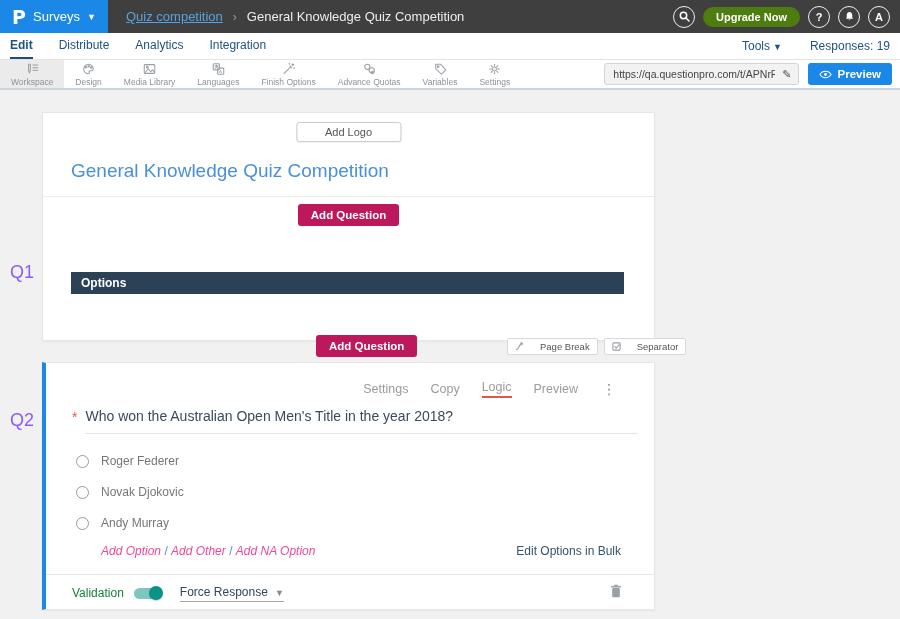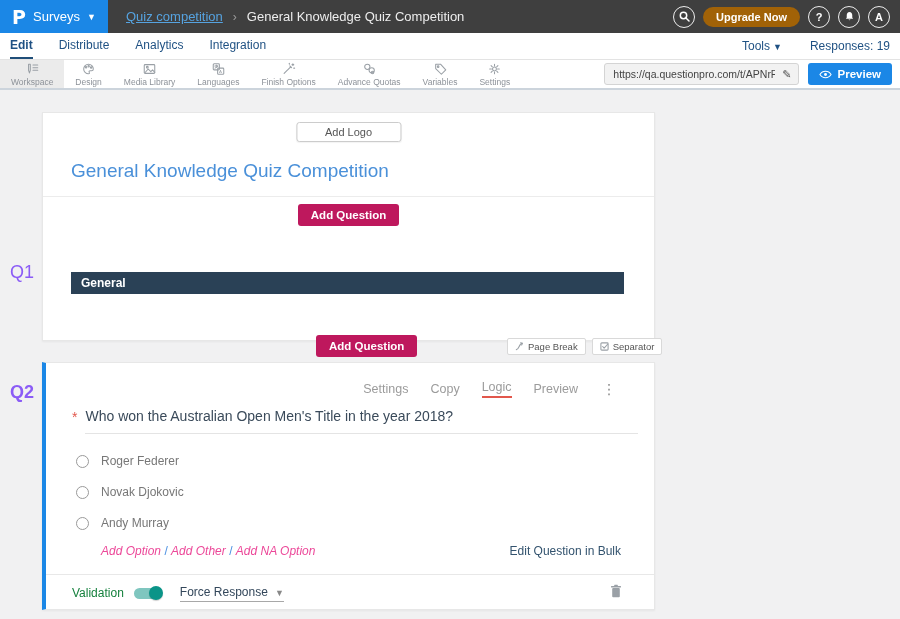--- a/index.html
+++ b/index.html
@@ -10,21 +10,21 @@
   .logo-block { width:108px; height:33px; background:#1b87e6; display:flex; align-items:center; justify-content:center; gap:7px; cursor:pointer; }
   .logo-p { color:#fff; font-size:19px; font-weight:bold; font-family:"DejaVu Sans",sans-serif; }
   .logo-surveys { color:#fff; font-size:13px; }
   .logo-caret { color:#fff; font-size:9px; }
   .breadcrumb { display:flex; align-items:center; gap:10px; margin-left:18px; font-size:13px; }
   .bc-parent { color:#56a3e0; cursor:pointer;text-decoration:underline; }
   .bc-sep { color:#9a9a9a; font-size:12px; }
   .bc-current { color:#ededed; }
   .topbar-right { margin-left:auto; display:flex; align-items:center; gap:8px; margin-right:10px; }
   .circle-btn { width:22px; height:22px; border:1.5px solid rgba(255,255,255,.9); border-radius:50%; color:#fff; display:flex; align-items:center; justify-content:center; font-size:11px; font-weight:bold; cursor:pointer; }
-  .upgrade-btn { background:#a16207; color:#fff; font-size:11px; font-weight:bold; padding:4px 13px; border-radius:11px; cursor:pointer; }
+  .upgrade-btn { background:#4d7c0f; color:#fff; font-size:11px; font-weight:bold; padding:4px 13px; border-radius:11px; cursor:pointer; }
 
   
   .navbar { height:27px; background:#fff; border-bottom:1px solid #e3e3e3; display:flex; align-items:stretch; padding:0 10px; }
   .tab { font-size:12px; color:#1f5183; display:flex; align-items:center; margin-right:26px; cursor:pointer; border-bottom:2px solid transparent; font-weight:500; }
   .tab.active { border-bottom-color:#1f4e79; font-weight:bold; }
   .nav-right { margin-left:auto; display:flex; align-items:center; gap:28px; font-size:12px; color:#1f5183; }
   .tools { cursor:pointer; font-weight:500; }
   .tools .caret { font-size:9px; margin-left:3px; color:#1f5183; }
   .responses { font-weight:500; }
 
@@ -36,34 +36,34 @@
   .tool-label { font-size:8.5px; color:#8d9299; margin-top:1px; white-space:nowrap; }
   .url-group { margin-left:auto; align-self:center; display:flex; align-items:center; background:#f2f2f2; border:1px solid #d4d4d4; border-radius:3px; height:22px; padding:0 6px 0 8px; }
   .url-text { font-size:10.5px; color:#444; max-width:162px; overflow:hidden; white-space:nowrap; }
   .url-pencil { font-size:11px; color:#555; margin-left:7px; cursor:pointer; }
   .preview-btn { background:#1b87e6; color:#fff; border-radius:3px; font-size:11.5px; font-weight:bold; display:flex; align-items:center; gap:6px; padding:5px 11px; margin:0 8px 0 9px; align-self:center; cursor:pointer; }
 
   
   .content { position:relative; height:529px; background:#f1f1f2; }
   .q-label { position:absolute; left:10px; font-size:18px; color:#8b5cf6; }
   #q1-label { top:172px; }
-  #q2-label { top:292px;font-weight:bold; }
+  #q2-label { top:320px; }
 
   .card { position:absolute; left:42px; width:613px; background:#fff; border:1px solid #e7e7e7; box-shadow:0 1px 2px rgba(0,0,0,.05); }
   .card1 { top:22px; height:229px; }
   .add-logo-btn { position:absolute; top:9px; left:50%; transform:translateX(-50%); background:#fff; border:1px solid #ccc; border-radius:3px; font-size:11px; color:#555; padding:3px 28px; cursor:pointer; box-shadow:0 1px 1px rgba(0,0,0,.05); }
   .survey-title { margin:46px 0 0 28px; font-size:19px; color:#4a90d9; font-weight:400; line-height:24px; cursor:text; }
   .card1-divider { height:1px; background:#ececec; margin-top:13px; }
   .add-q-btn { background:#be185d; color:#fff; font-size:11.5px; font-weight:bold; border-radius:3px; padding:5px 13px; cursor:pointer; }
   .add-q-center { display:block; margin:7px auto 0; width:max-content; }
   .sports-bar { margin:46px 30px 0 28px; background:#2a4156; color:#fff; font-size:12px; font-weight:bold; padding:4px 10px; cursor:text; }
 
   .float-add-q { position:absolute; left:316px; top:245px; }
   .pb-sep { position:absolute; top:248px; left:507px; display:flex; gap:6px; }
-  .mini-btn { background:#fff; border:1px solid #d9d9d9; border-radius:2px; font-size:9.5px; color:#555; display:flex; align-items:center; gap:4px; padding:2px 7px; cursor:pointer; height:17px; }
+  .mini-btn { background:#fff; border:1px solid #d9d9d9; border-radius:2px; font-size:9.5px; color:#555; display:flex; align-items:center; gap:16px; padding:2px 7px; cursor:pointer; height:17px; }
 
   .card2 { top:272px; height:248px; border-left:4px solid #1b87e6; }
   .q2-menu { display:flex; justify-content:flex-end; align-items:center; gap:22px; padding:17px 38px 0 0; font-size:12.5px; color:#9b9b9b; }
   .q2-menu .menu-item { cursor:pointer; }
   .q2-menu .logic { border-bottom:2px solid #e2574c; padding-bottom:2px; }
   .kebab { color:#888; font-size:14px; margin-left:2px; cursor:pointer; line-height:10px; }
   .q2-question { display:flex; align-items:flex-start; margin:10px 16px 0 26px; }
   .req-star { color:#e2574c; font-size:14px; margin:1px 8px 0 0; }
   .q-text { flex:1; font-size:14px; color:#3a4a5a; border-bottom:1px solid #e4e4e4; padding-bottom:9px; cursor:text; }
   .q2-options { margin:20px 0 0 30px; }
@@ -215,21 +215,21 @@
 
 <div class="content">
   <div class="q-label" id="q1-label">Q1</div>
   <div class="q-label" id="q2-label">Q2</div>
 
   <div class="card card1">
     <div class="add-logo-btn">Add Logo</div>
     <div class="survey-title">General Knowledge Quiz Competition</div>
     <div class="card1-divider"></div>
     <div class="add-q-btn add-q-center">Add Question</div>
-    <div class="sports-bar">General</div>
+    <div class="sports-bar">Options</div>
   </div>
 
   <div class="add-q-btn float-add-q">Add Question</div>
   <div class="pb-sep">
     <div class="mini-btn">
       <svg class="icon" width="9" height="9" viewBox="0 0 10 10">
           <path d="M1.5 8.5C4.5 8.5 4.5 1.5 8 1.5"></path>
           <path d="M6.3 .8l1.9 .7-.8 1.8"></path>
         </svg>
       <span>Page Break</span>
@@ -270,21 +270,21 @@
       </div>
     </div>
     <div class="q2-links">
       <div class="add-links">
         <a>Add Option</a>
         <span class="link-sep">/</span>
         <a>Add Other</a>
         <span class="link-sep">/</span>
         <a>Add NA Option</a>
       </div>
-      <span class="bulk-link">Edit Question in Bulk</span>
+      <span class="bulk-link">Edit Options in Bulk</span>
     </div>
     <div class="q2-footer">
       <span class="validation-label">Validation</span>
       <span class="toggle">
           <span class="toggle-knob"></span>
         </span>
       <span class="force-resp"><span>Force Response</span><span class="force-caret">▼</span></span>
       <span class="trash">
         <svg width="12" height="14" viewBox="0 0 12 14">
             <rect x="2.2" y="4" width="7.6" height="9.3" rx="1" fill="#9aa0a6"></rect>

